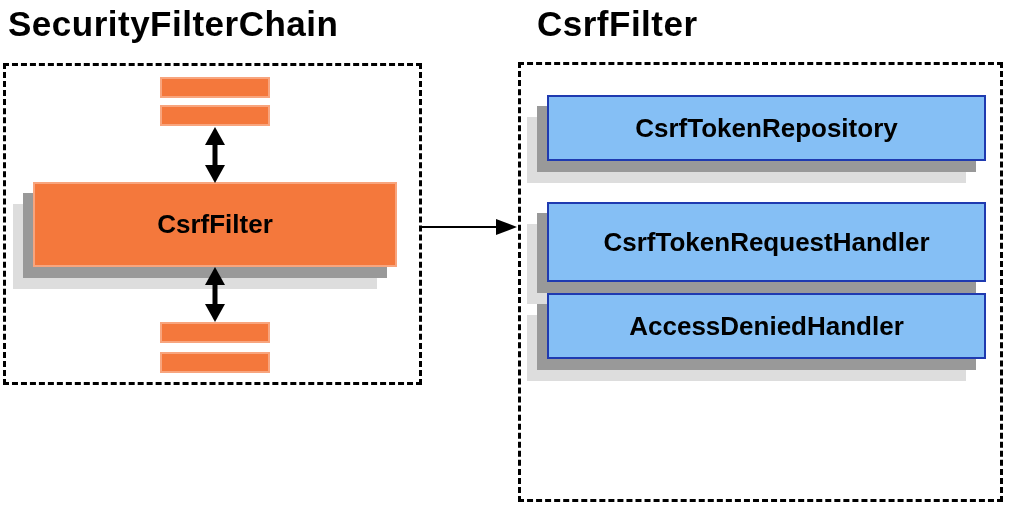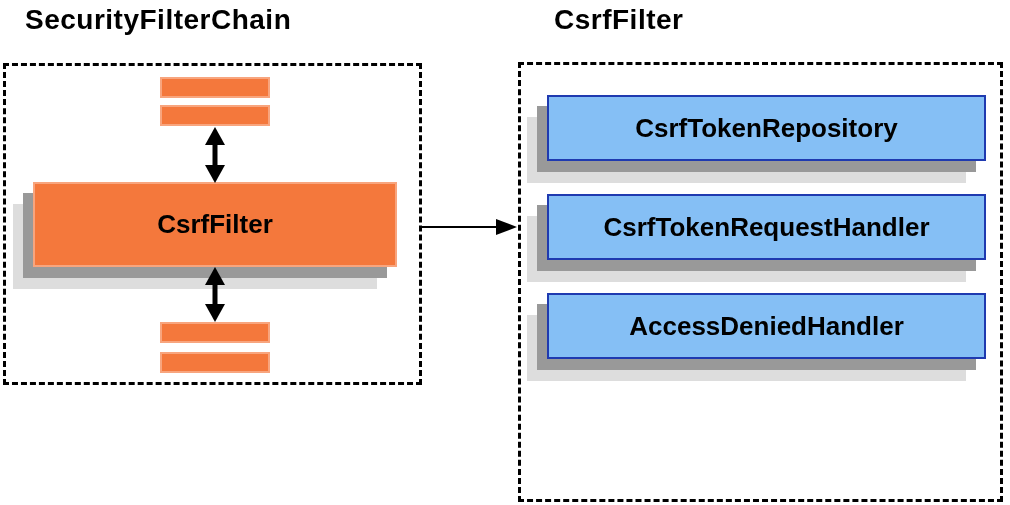--- a/index.html
+++ b/index.html
@@ -10,26 +10,25 @@
   }
   #canvas {
     position: relative;
     width: 1010px;
     height: 505px;
     background: #ffffff;
     overflow: hidden;
   }
   .panel-title {
     position: absolute;
-    font-size: 28px;
+    font-size: 35px;
     font-weight: bold;
     color: #000000;
     white-space: nowrap;
     letter-spacing: 0.5px;
-    margin-left: 17px;
   }
   .dashed-container {
     position: absolute;
     border: 3px dashed #000000;
     box-sizing: border-box;
     background: transparent;
   }
   .bar {
     position: absolute;
     box-sizing: border-box;
@@ -86,21 +85,21 @@
   <div class="bar" style="left:160px; top:322px; width:110px; height:21px;"></div>
   <div class="bar" style="left:160px; top:352px; width:110px; height:21px;"></div>
 
   <div class="panel-title" style="left:537px; top:4px;">CsrfFilter</div>
 
   <div class="dashed-container" style="left:518px; top:62px; width:485px; height:440px;"></div>
 
   <div class="node blue" style="left:547px; top:95px; width:439px; height:66px;">
     <span>CsrfTokenRepository</span>
   </div>
-  <div class="node blue" style="left:547px; top:194px; width:439px; height:66px;">
+  <div class="node blue" style="left:547px; top:202px; width:439px; height:80px;">
     <span>CsrfTokenRequestHandler</span>
   </div>
   <div class="node blue" style="left:547px; top:293px; width:439px; height:66px;">
     <span>AccessDeniedHandler</span>
   </div>
 
   <svg id="arrow-layer" viewBox="0 0 1010 505" xmlns="http://www.w3.org/2000/svg">
 
     <g>
       <line x1="215" y1="142" x2="215" y2="168" stroke-width="5"></line>

